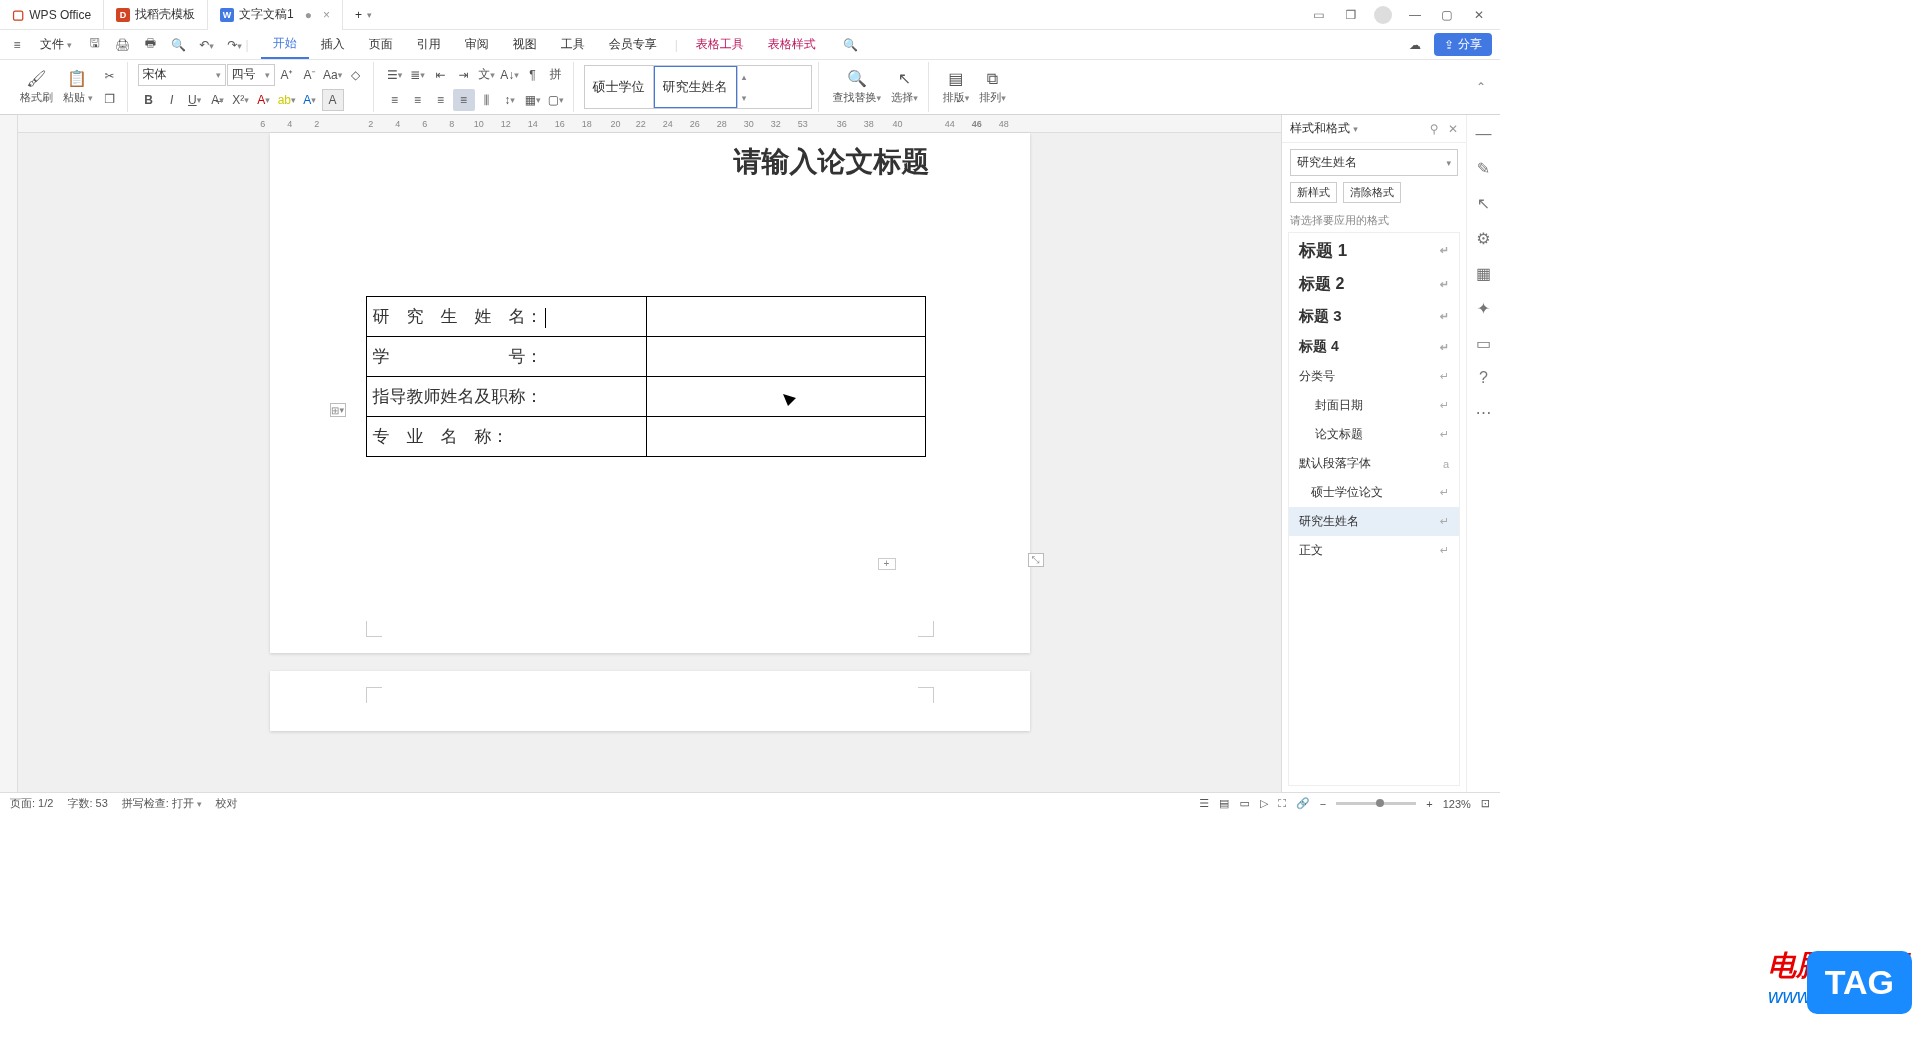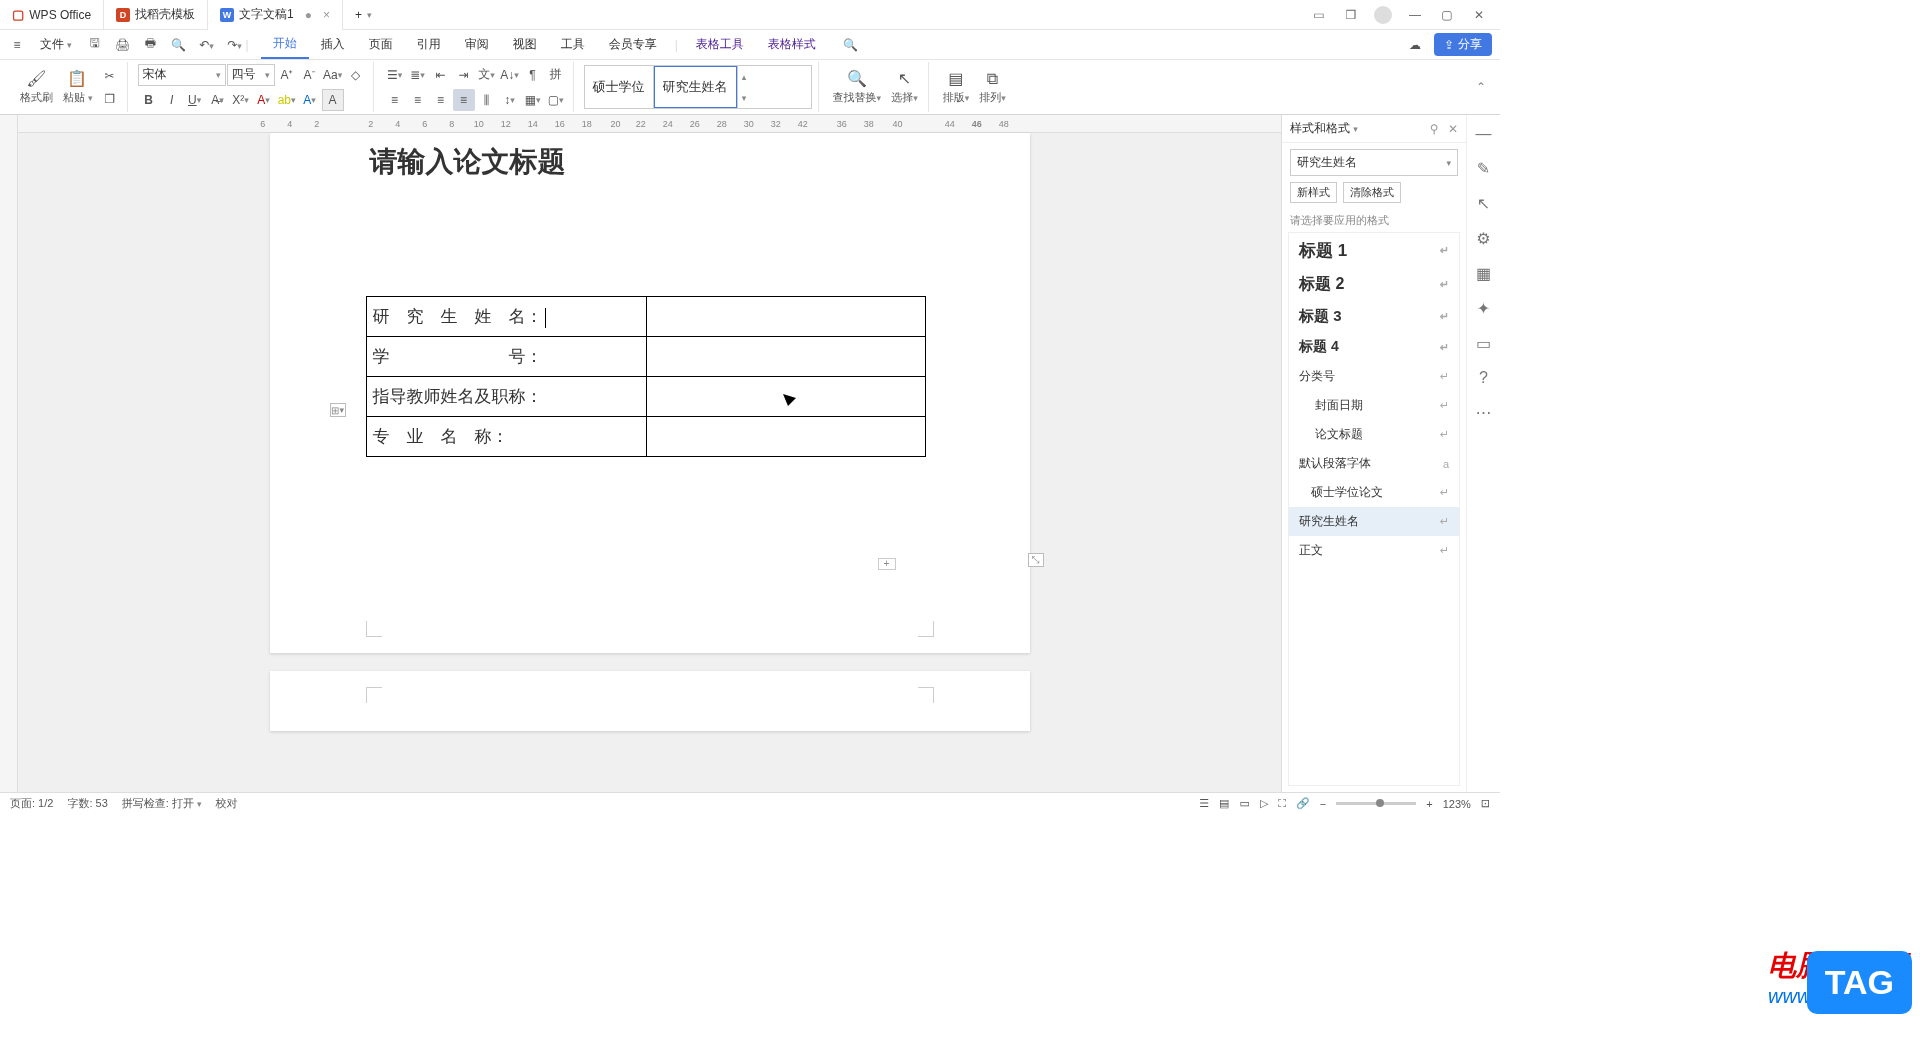--- a/index.html
+++ b/index.html
@@ -17,21 +17,21 @@
 .title-right .win-btn { width: 18px; height: 18px; display: flex; align-items: center; justify-content: center; color: #666; cursor: pointer; }
 
 
 .menubar { height: 30px; display: flex; align-items: center; padding: 0 8px; gap: 2px; border-bottom: 1px solid #e5e5e5; }
 .menu-left { display: flex; align-items: center; gap: 10px; }
 .menu-btn-icon { color: #555; cursor: pointer; width: 18px; text-align: center; }
 .file-menu { display: flex; align-items: center; gap: 3px; padding: 2px 4px; }
 .menu-tabs { display: flex; align-items: center; margin-left: 10px; gap: 0; }
 .menu-tab { padding: 5px 12px; cursor: pointer; color: #333; }
 .menu-tab.active { color: #4178E2; border-bottom: 2px solid #4178E2; }
-.menu-tab.special { color: #4c1d95; }
+.menu-tab.special { color: #be185d; }
 .menu-right { margin-left: auto; display: flex; align-items: center; gap: 10px; }
 .share-btn { background: #4178E2; color: #fff; padding: 3px 10px; border-radius: 4px; display: flex; align-items: center; gap: 4px; cursor: pointer; }
 
 
 .ribbon { height: 55px; background: #fff; border-bottom: 1px solid #d5d5d5; display: flex; align-items: center; padding: 0 10px; gap: 4px; }
 .ribbon-group { display: flex; align-items: center; gap: 2px; padding: 0 6px; border-right: 1px solid #e5e5e5; height: 50px; }
 .ribbon-group:last-child { border-right: none; }
 .rb-btn { display: flex; flex-direction: column; align-items: center; justify-content: center; padding: 2px 4px; cursor: pointer; gap: 2px; min-width: 28px; }
 .rb-btn .lbl { font-size: 11px; color: #555; }
 .rb-icon { font-size: 16px; color: #555; }
@@ -47,21 +47,21 @@
 .align-active { background: #d0d7e2; border-radius: 2px; }
 
 
 .workspace { display: flex; height: calc(100% - 135px); }
 .left-ruler { width: 18px; background: #f5f5f5; border-right: 1px solid #ddd; position: relative; font-size: 9px; color: #888; }
 .doc-area { flex: 1; background: #f0f0f0; overflow: auto; position: relative; }
 .top-ruler { height: 18px; background: #f5f5f5; border-bottom: 1px solid #ddd; margin-left: 0; font-size: 9px; color: #888; display: flex; align-items: center; padding-left: 238px; gap: 0; position: relative; }
 .ruler-tick { width: 27px; text-align: center; }
 .page { width: 760px; min-height: 520px; background: #fff; margin: 0 auto; box-shadow: 0 1px 3px rgba(0,0,0,0.15); padding: 10px 100px 40px; position: relative; }
 .page.second { margin-top: 18px; min-height: 60px; }
-.title-text { font-family: "KaiTi", "STKaiti", serif; font-size: 28px; font-weight: bold; text-align: left; margin-bottom: 60px; }
+.title-text { font-family: "KaiTi", "STKaiti", serif; font-size: 28px; font-weight: bold; text-align: right; margin-bottom: 60px; }
 .arrow-annotation { position: absolute; top: 165px; left: 510px; pointer-events: none; }
 
 .info-table { border-collapse: collapse; width: 560px; margin-top: 115px; margin-left: -4px; }
 .info-table td { border: 1px solid #000; height: 40px; font-family: "SimSun", serif; font-size: 17px; padding: 0 6px; }
 .info-table td.label { width: 280px; }
 .cursor-caret { display: inline-block; width: 1px; height: 20px; background: #000; vertical-align: middle; animation: blink 1s infinite; margin-left: 2px; }
 @keyframes blink { 50% { opacity: 0; } }
 .table-handle { position: absolute; width: 16px; height: 14px; border: 1px solid #bbb; background: #fff; display: flex; align-items: center; justify-content: center; font-size: 10px; color: #888; }
 .add-row { position: absolute; border: 1px solid #ccc; width: 18px; height: 12px; background: #fff; left: 608px; top: 425px; text-align: center; font-size: 10px; line-height: 10px; color: #888; cursor:pointer; }
 
@@ -327,21 +327,21 @@
           <div class="ruler-tick" style="width: 13.5px;">24</div>
           <div class="ruler-tick" style="width: 13.5px;"></div>
           <div class="ruler-tick" style="width: 13.5px;">26</div>
           <div class="ruler-tick" style="width: 13.5px;"></div>
           <div class="ruler-tick" style="width: 13.5px;">28</div>
           <div class="ruler-tick" style="width: 13.5px;"></div>
           <div class="ruler-tick" style="width: 13.5px;">30</div>
           <div class="ruler-tick" style="width: 13.5px;"></div>
           <div class="ruler-tick" style="width: 13.5px;">32</div>
           <div class="ruler-tick" style="width: 13.5px;"></div>
-          <div class="ruler-tick" style="width: 13.5px;">42</div>
+          <div class="ruler-tick" style="width: 13.5px;">53</div>
           <div class="ruler-tick" style="width: 13.5px;"></div>
           <div class="ruler-tick" style="width: 13.5px; margin-left: 12px;">36</div>
           <div class="ruler-tick" style="width: 13.5px;"></div>
           <div class="ruler-tick" style="width: 13.5px;">38</div>
           <div class="ruler-tick" style="width: 13.5px;"></div>
           <div class="ruler-tick" style="width: 13.5px; text-align: right;">40</div>
           <div class="ruler-tick" style="width: 13.5px;"></div>
           <div class="ruler-tick" style="width: 13.5px;"></div>
           <div class="ruler-tick" style="width: 13.5px;"></div>
           <div class="ruler-tick" style="width: 13.5px;">44</div>

